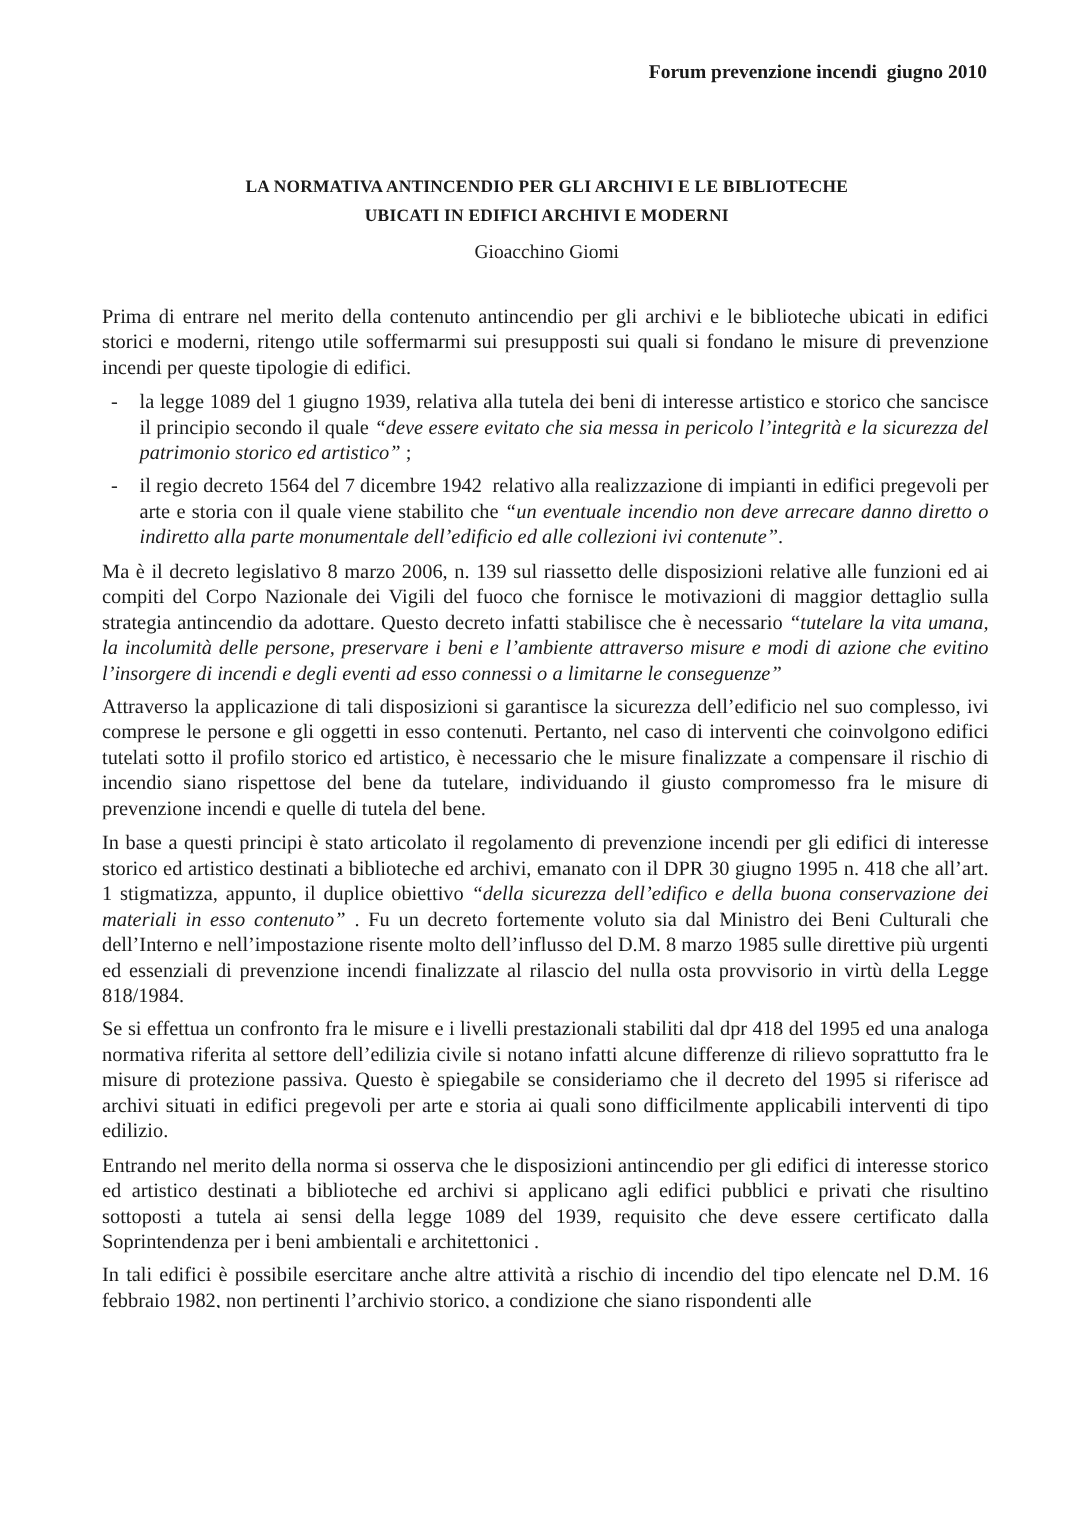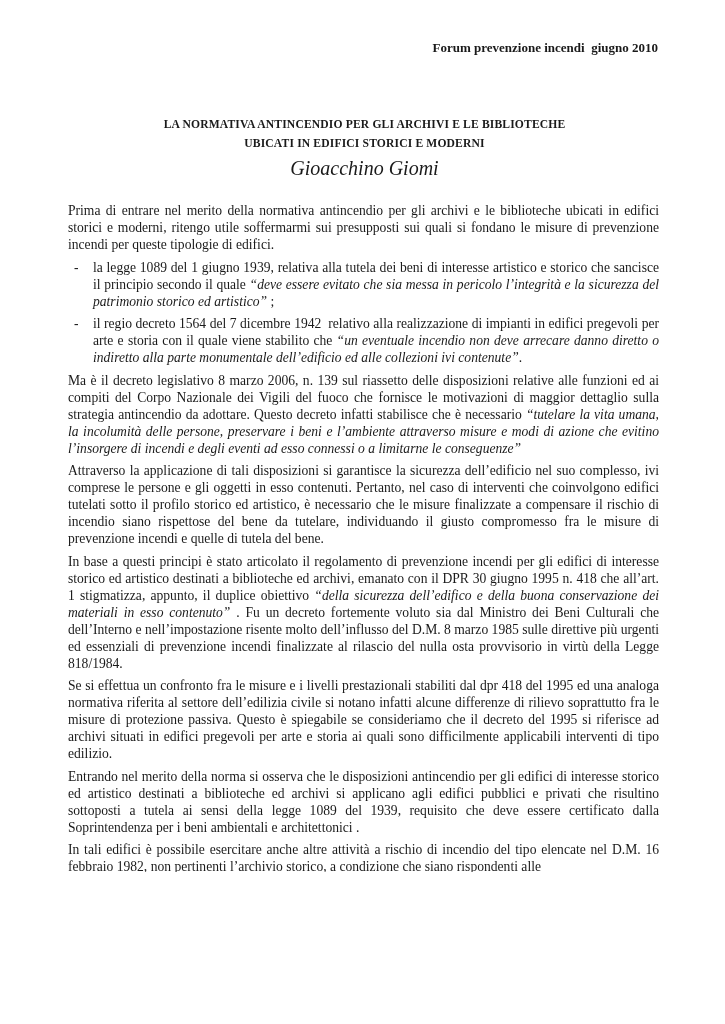--- a/index.html
+++ b/index.html
@@ -27,22 +27,21 @@
     top: 116px; left: 4px; right: 0;
     text-align: center;
   }
   .title-line {
     font-weight: bold;
     font-size: 11.6px;
     line-height: 18.5px;
     letter-spacing: 0.15px;
   }
   .author {
-    font-style: italic;
-    font-size: 20px;
+    font-size: 13px;
     line-height: 20px;
     margin-top: 5px;
   }
   .doc-body {
     position: absolute;
     top: 202px; left: 68px;
     width: 591px;
     font-size: 13.6px;
     line-height: 17px;
     text-align: justify;
@@ -69,27 +68,27 @@
 <body>
 
 <div class="page">
 
   <div class="header">
     <span>Forum prevenzione incendi&nbsp; giugno 2010</span>
   </div>
 
   <div class="title-block">
     <div class="title-line">LA NORMATIVA ANTINCENDIO PER GLI ARCHIVI E LE BIBLIOTECHE</div>
-    <div class="title-line">UBICATI IN EDIFICI STORICI E MODERNI</div>
+    <div class="title-line">UBICATI IN EDIFICI ARCHIVI E MODERNI</div>
     <div class="author">Gioacchino Giomi</div>
   </div>
 
   <div class="doc-body">
 
-    <p class="para"><span>Prima di entrare nel merito della normativa antincendio per gli archivi e le biblioteche ubicati in edifici storici e moderni, ritengo utile soffermarmi sui presupposti sui quali si fondano le misure di prevenzione incendi per queste tipologie di edifici.</span></p>
+    <p class="para"><span>Prima di entrare nel merito della contenuto antincendio per gli archivi e le biblioteche ubicati in edifici storici e moderni, ritengo utile soffermarmi sui presupposti sui quali si fondano le misure di prevenzione incendi per queste tipologie di edifici.</span></p>
 
 
     <div class="bullet"><span class="dash">-</span><span>la legge 1089 del 1 giugno 1939, relativa alla tutela dei beni di interesse artistico e storico che sancisce il principio secondo il quale </span><span class="it">“deve essere evitato che sia messa in pericolo l’integrità e la sicurezza del patrimonio storico ed artistico”</span><span> ;</span></div>
 
     <div class="bullet"><span class="dash">-</span><span>il regio decreto 1564 del 7 dicembre 1942&nbsp; relativo alla realizzazione di impianti in edifici pregevoli per arte e storia con il quale viene stabilito che </span><span class="it">“un eventuale incendio non deve arrecare danno diretto o indiretto alla parte monumentale dell’edificio ed alle collezioni ivi contenute”</span><span>.</span></div>
 
     <p class="para"><span>Ma è il decreto legislativo 8 marzo 2006, n. 139 sul riassetto delle disposizioni relative alle funzioni ed ai compiti del Corpo Nazionale dei Vigili del fuoco che fornisce le motivazioni di maggior dettaglio sulla strategia antincendio da adottare. Questo decreto infatti stabilisce che è necessario </span><span class="it">“tutelare la vita umana, la incolumità delle persone, preservare i beni e l’ambiente attraverso misure e modi di azione che evitino l’insorgere di incendi e degli eventi ad esso connessi o a limitarne le conseguenze”</span></p>
 
     <p class="para"><span>Attraverso la applicazione di tali disposizioni si garantisce la sicurezza dell’edificio nel suo complesso, ivi comprese le persone e gli oggetti in esso contenuti. Pertanto, nel caso di interventi che coinvolgono edifici tutelati sotto il profilo storico ed artistico, è necessario che le misure finalizzate a compensare il rischio di incendio siano rispettose del bene da tutelare, individuando il giusto compromesso fra le misure di prevenzione incendi e quelle di tutela del bene.</span></p>
 

